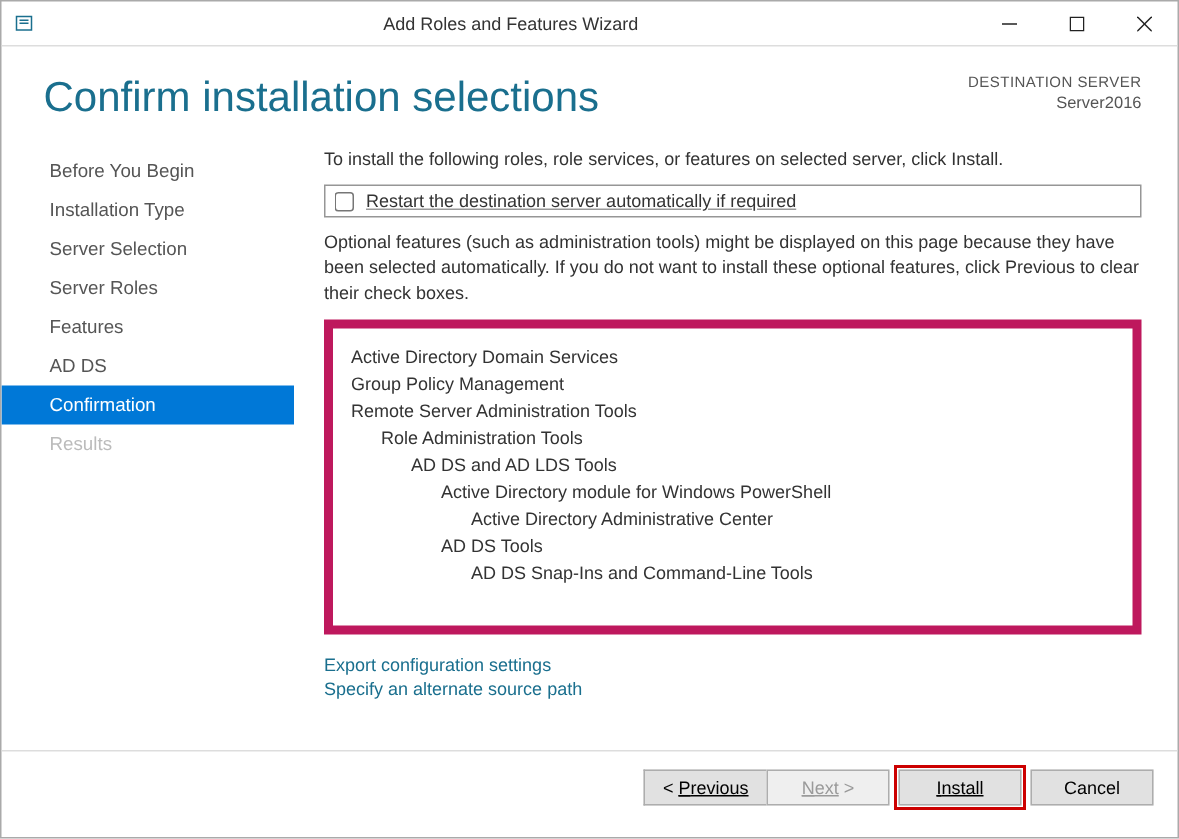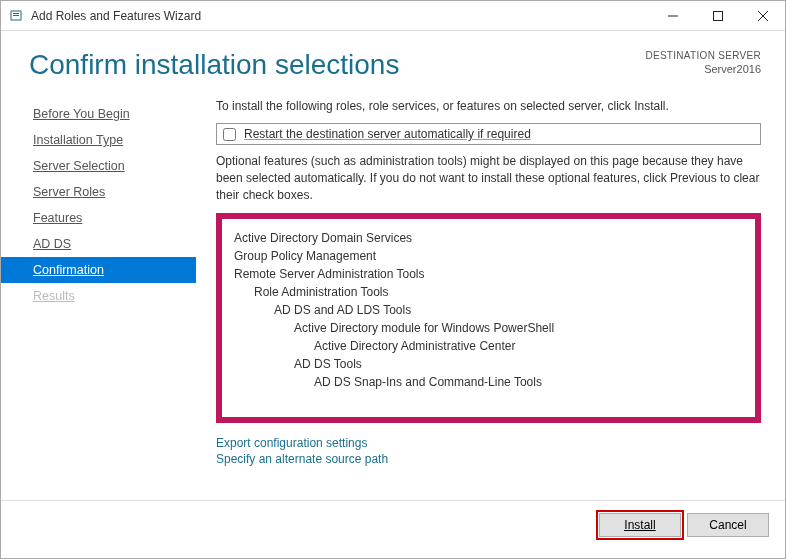--- a/index.html
+++ b/index.html
@@ -18,21 +18,21 @@
     display: flex;
     align-items: center;
     padding: 0 0 0 8px;
     border-bottom: 1px solid #ddd;
   }
   .titlebar-icon {
     width: 16px; height: 16px;
     margin-right: 6px;
     display: inline-flex; align-items: center; justify-content: center;
   }
-  .titlebar-title { flex: 1; font-size: 12px; color: #333; }
+  .titlebar-title { flex: 1; font-size: 12px; color: #333; text-align: center; }
   .window-controls { display: flex; }
   .win-btn {
     width: 45px; height: 30px;
     display: flex; align-items: center; justify-content: center;
     font-size: 13px; color: #222;
     cursor: pointer;
   }
   .header {
     display: flex;
     padding: 18px 24px 10px 28px;
@@ -54,21 +54,20 @@
   }
   .sidebar {
     width: 195px;
     padding: 10px 0 0 0;
   }
   .step {
     padding: 6px 10px 6px 32px;
     font-size: 12.5px;
     color: #555;
     cursor: pointer;
-    text-decoration: underline;
   }
   .step.active {
     background: #0078d7;
     color: #fff;
   }
   .step.disabled { color: #bbb; cursor: default; }
   .content {
     flex: 1;
     padding: 8px 24px 0 20px;
     overflow: hidden;
@@ -198,15 +197,19 @@
     </div>
 
     <div class="links">
       <span class="link">Export configuration settings</span>
       <span class="link">Specify an alternate source path</span>
     </div>
   </div>
 </div>
 
 <div class="footer">
+  <div class="btn-group">
+    <button class="btn">&lt; <span class="underline-letter"><span style="text-decoration:underline">P</span>revious</span></button>
+    <button class="btn" disabled=""><span class="underline-letter"><span style="text-decoration:underline">N</span>ext</span> &gt;</button>
+  </div>
   <button class="btn install"><span class="underline-letter"><span style="text-decoration:underline">I</span>nstall</span></button>
   <button class="btn">Cancel</button>
 </div>
 
 </body></html>

